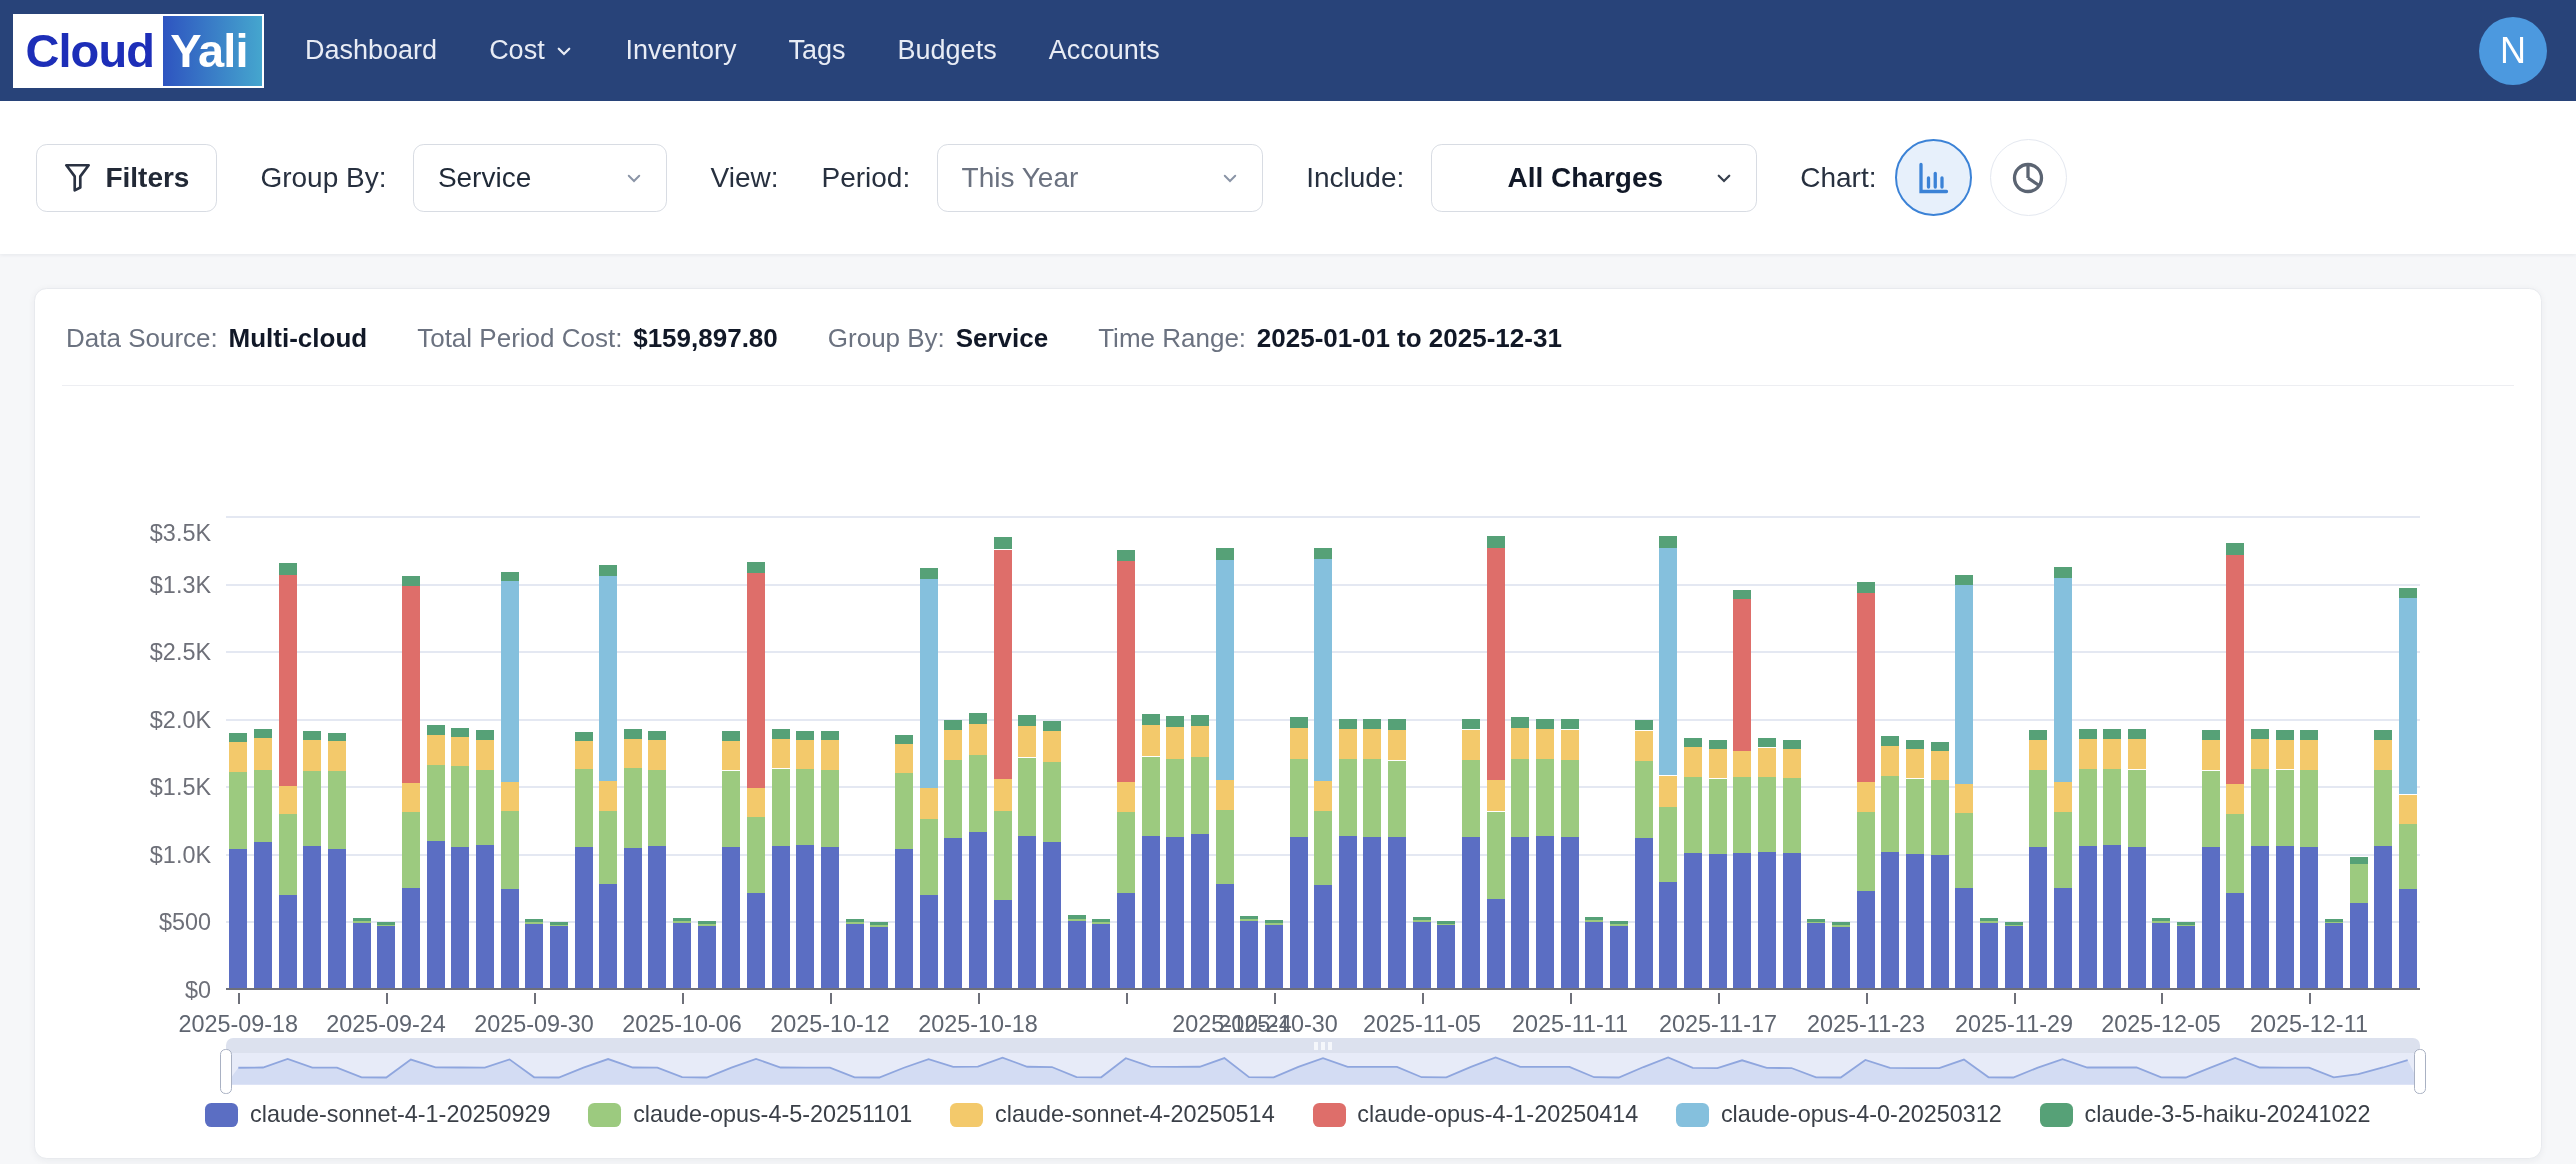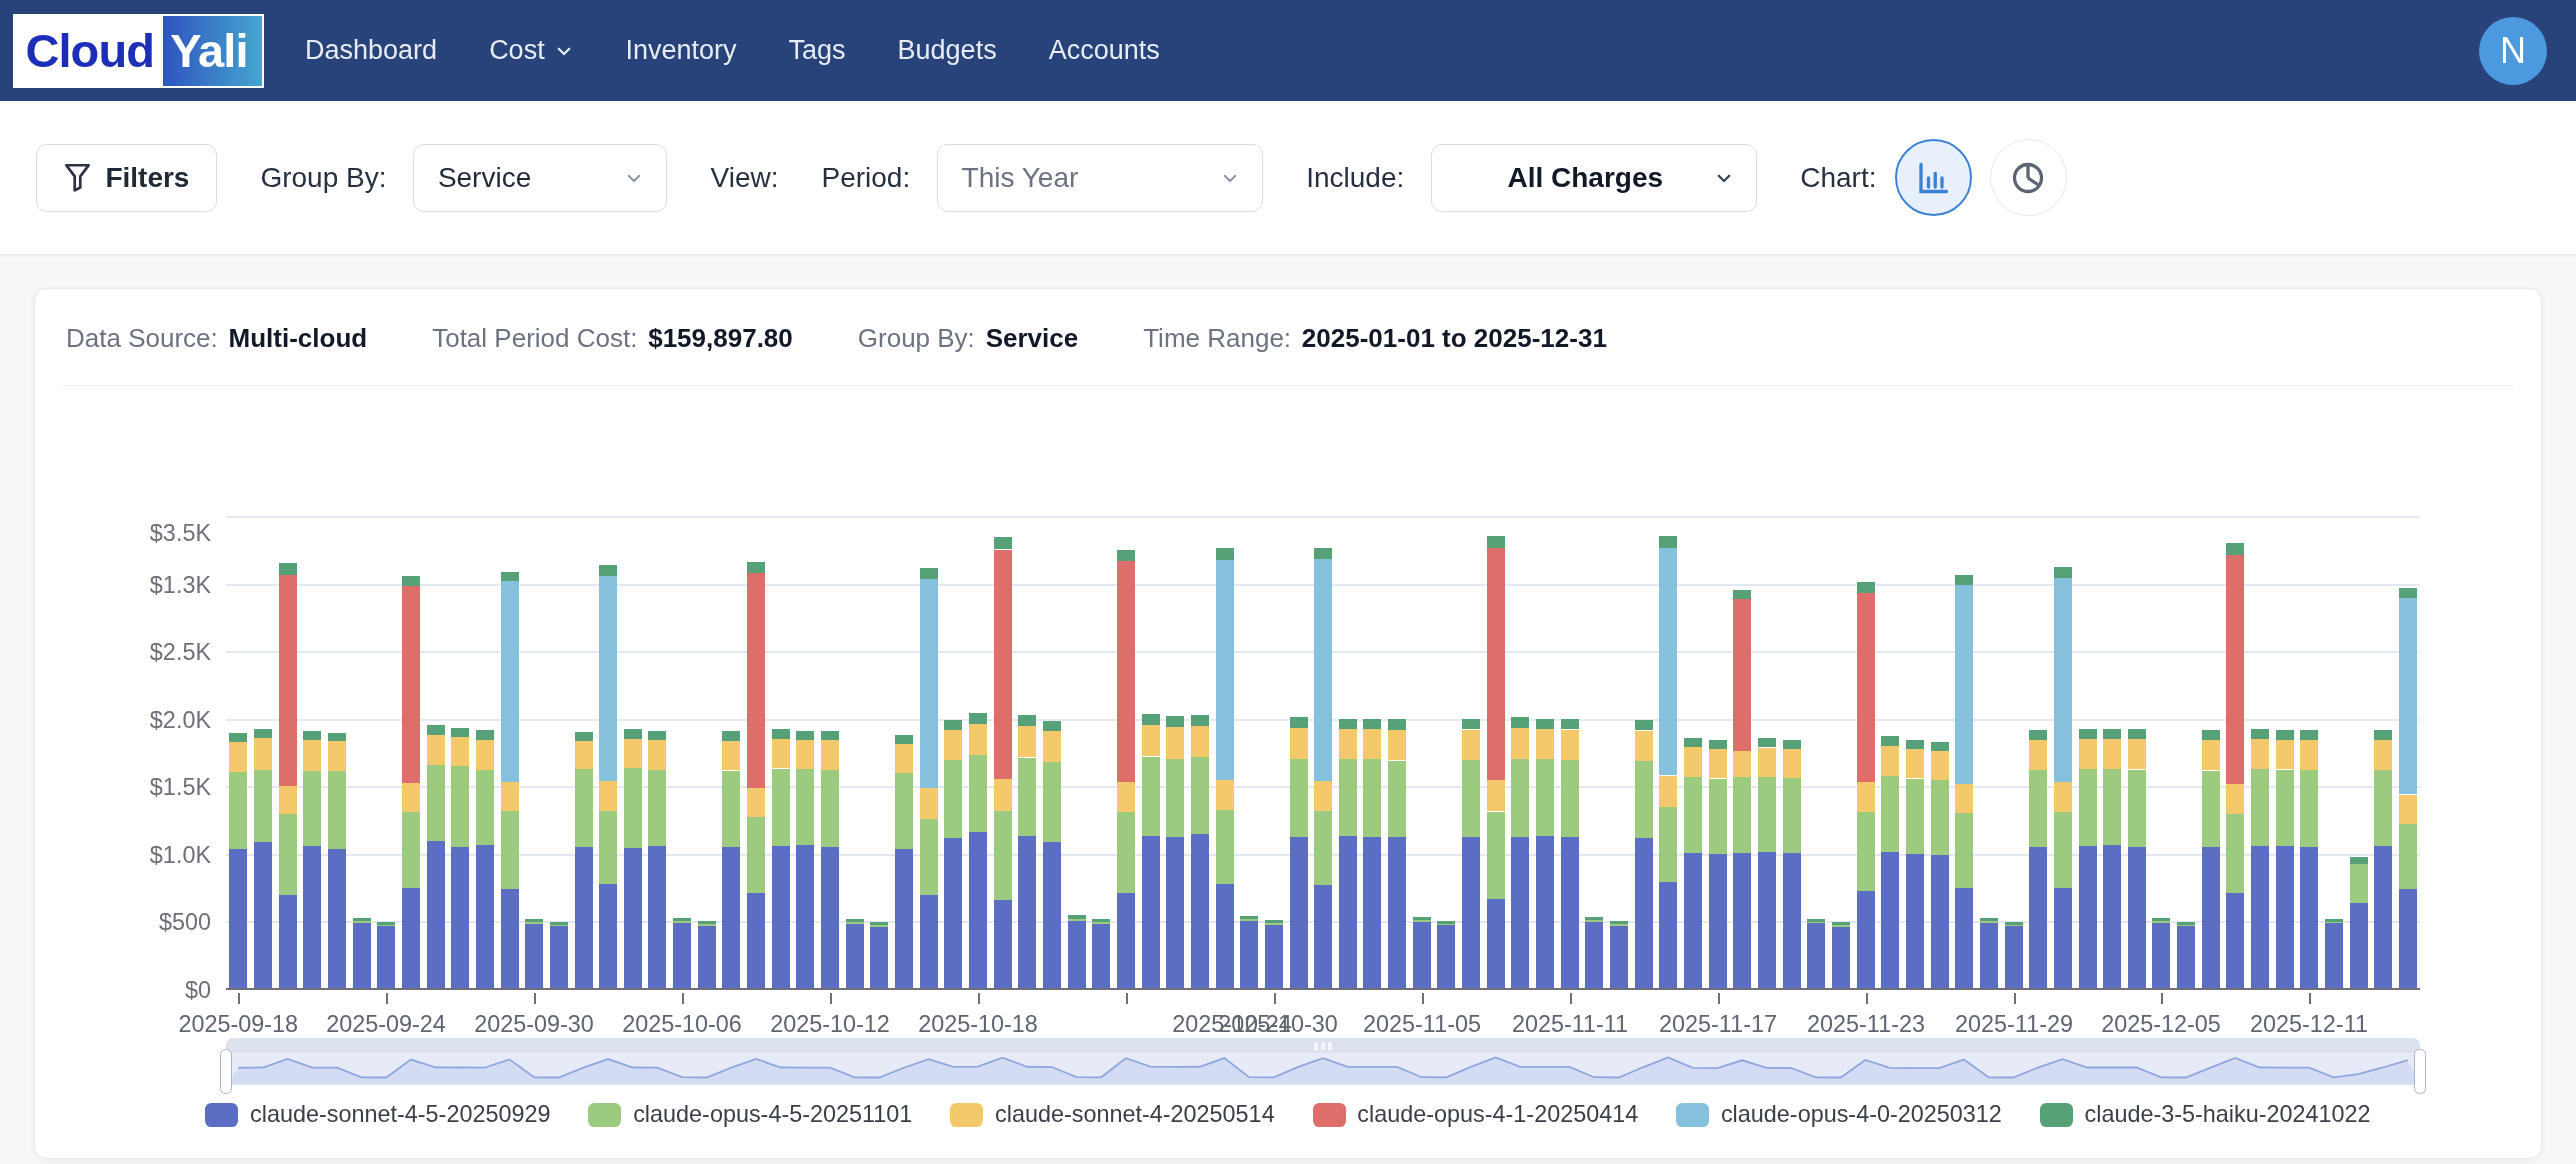--- a/index.html
+++ b/index.html
@@ -26,21 +26,21 @@
   .sel-view, .sel-period, .sel-include { width:326px; }
   .muted { color:#6B7280; }
   .sel-include { font-weight:bold; color:#111827; }
   .sel-include .val { flex:1; text-align:center; }
   .chart-toggle { display:flex; align-items:center; gap:18px; }
   .circle-btn { width:77px; height:77px; border-radius:50%; display:flex; align-items:center; justify-content:center; cursor:pointer; background:#FFFFFF; border:1.8px solid #E4E8F0; }
   .circle-btn.active { background:#E7F0FB; border:2.7px solid #3B82D6; }
 
   
   .card { position:absolute; left:34px; top:288px; width:2508px; height:871px; background:#FFFFFF; border:1.8px solid #E8EAEE; border-radius:12.6px; box-shadow:0 1.8px 7.2px rgba(20,30,60,.05); overflow:hidden; }
-  .summary { display:flex; align-items:center; gap:65px; padding:34px 31px 0 31px; font-size:26px; }
+  .summary { display:flex; align-items:center; gap:50px; padding:34px 31px 0 31px; font-size:26px; }
   .summary .pair { display:flex; gap:10.8px; align-items:baseline; white-space:nowrap; }
   .summary .lab { color:#6B7280; }
   .summary .val { color:#111827; font-weight:bold; }
   .divider { margin:31px 27px 0 27px; border-top:1.8px solid #EDEEF2; }
 
   .chart-wrap { position:relative; width:100%; height:801px; }
   #plot { position:absolute; left:191px; top:131px; width:2194px; height:473px; border-bottom:2.7px solid #6E7079; }
   .gridline { position:absolute; left:0; width:100%; height:1.8px; background:#E4E8F2; }
   .bar { position:absolute; bottom:0; width:18px; }
   .seg { position:absolute; left:0; width:100%; }
@@ -770,21 +770,21 @@
             <polyline points="13.7,16.4 41.1,16.1 68.5,6.6 95.9,16.2 123.3,16.3 150.7,27.0 178.1,27.2 205.4,7.3 232.8,15.9 260.2,16.1 287.6,16.2 315.0,7.1 342.4,27.0 369.8,27.2 397.2,16.3 424.6,6.7 452.0,16.1 479.4,16.2 506.8,26.9 534.2,27.2 561.6,16.2 589.0,6.5 616.3,16.1 643.7,16.2 671.1,16.2 698.5,27.0 725.9,27.2 753.3,16.4 780.7,6.8 808.1,15.5 835.5,15.2 862.9,5.1 890.3,15.3 917.7,15.6 945.1,26.8 972.5,27.0 999.9,5.8 1027.2,15.2 1054.6,15.4 1082.0,15.3 1109.4,5.7 1136.8,26.9 1164.2,27.1 1191.6,15.4 1219.0,5.7 1246.4,15.5 1273.8,15.5 1301.2,15.5 1328.6,26.9 1356.0,27.1 1383.4,15.5 1410.8,5.0 1438.1,15.4 1465.5,15.5 1492.9,15.5 1520.3,26.9 1547.7,27.2 1575.1,15.6 1602.5,5.0 1629.9,16.6 1657.3,16.8 1684.7,8.1 1712.1,16.6 1739.5,16.7 1766.9,27.0 1794.3,27.2 1821.7,7.7 1849.0,16.5 1876.4,16.7 1903.8,16.9 1931.2,7.3 1958.6,27.0 1986.0,27.2 2013.4,16.2 2040.8,6.8 2068.2,16.1 2095.6,16.1 2123.0,16.1 2150.4,27.0 2177.8,27.2 2205.2,16.2 2232.6,5.5 2259.9,16.1 2287.3,16.2 2314.7,16.2 2342.1,27.0 2369.5,23.5 2396.9,16.1 2424.3,8.0" fill="none" stroke="#8FA6DE" stroke-width="2"></polyline>
           </svg>
       </div>
       <div class="handle left"></div>
       <div class="handle right"></div>
     </div>
 
     <div id="legend">
         <div class="leg-item">
           <span class="leg-swatch" style="background: rgb(91, 110, 195);"></span>
-          <span class="leg-label">claude-sonnet-4-5-20250929</span>
+          <span class="leg-label">claude-sonnet-4-1-20250929</span>
         </div>
         <div class="leg-item">
           <span class="leg-swatch" style="background: rgb(156, 202, 127);"></span>
           <span class="leg-label">claude-opus-4-5-20251101</span>
         </div>
         <div class="leg-item">
           <span class="leg-swatch" style="background: rgb(243, 201, 107);"></span>
           <span class="leg-label">claude-sonnet-4-20250514</span>
         </div>
         <div class="leg-item">

